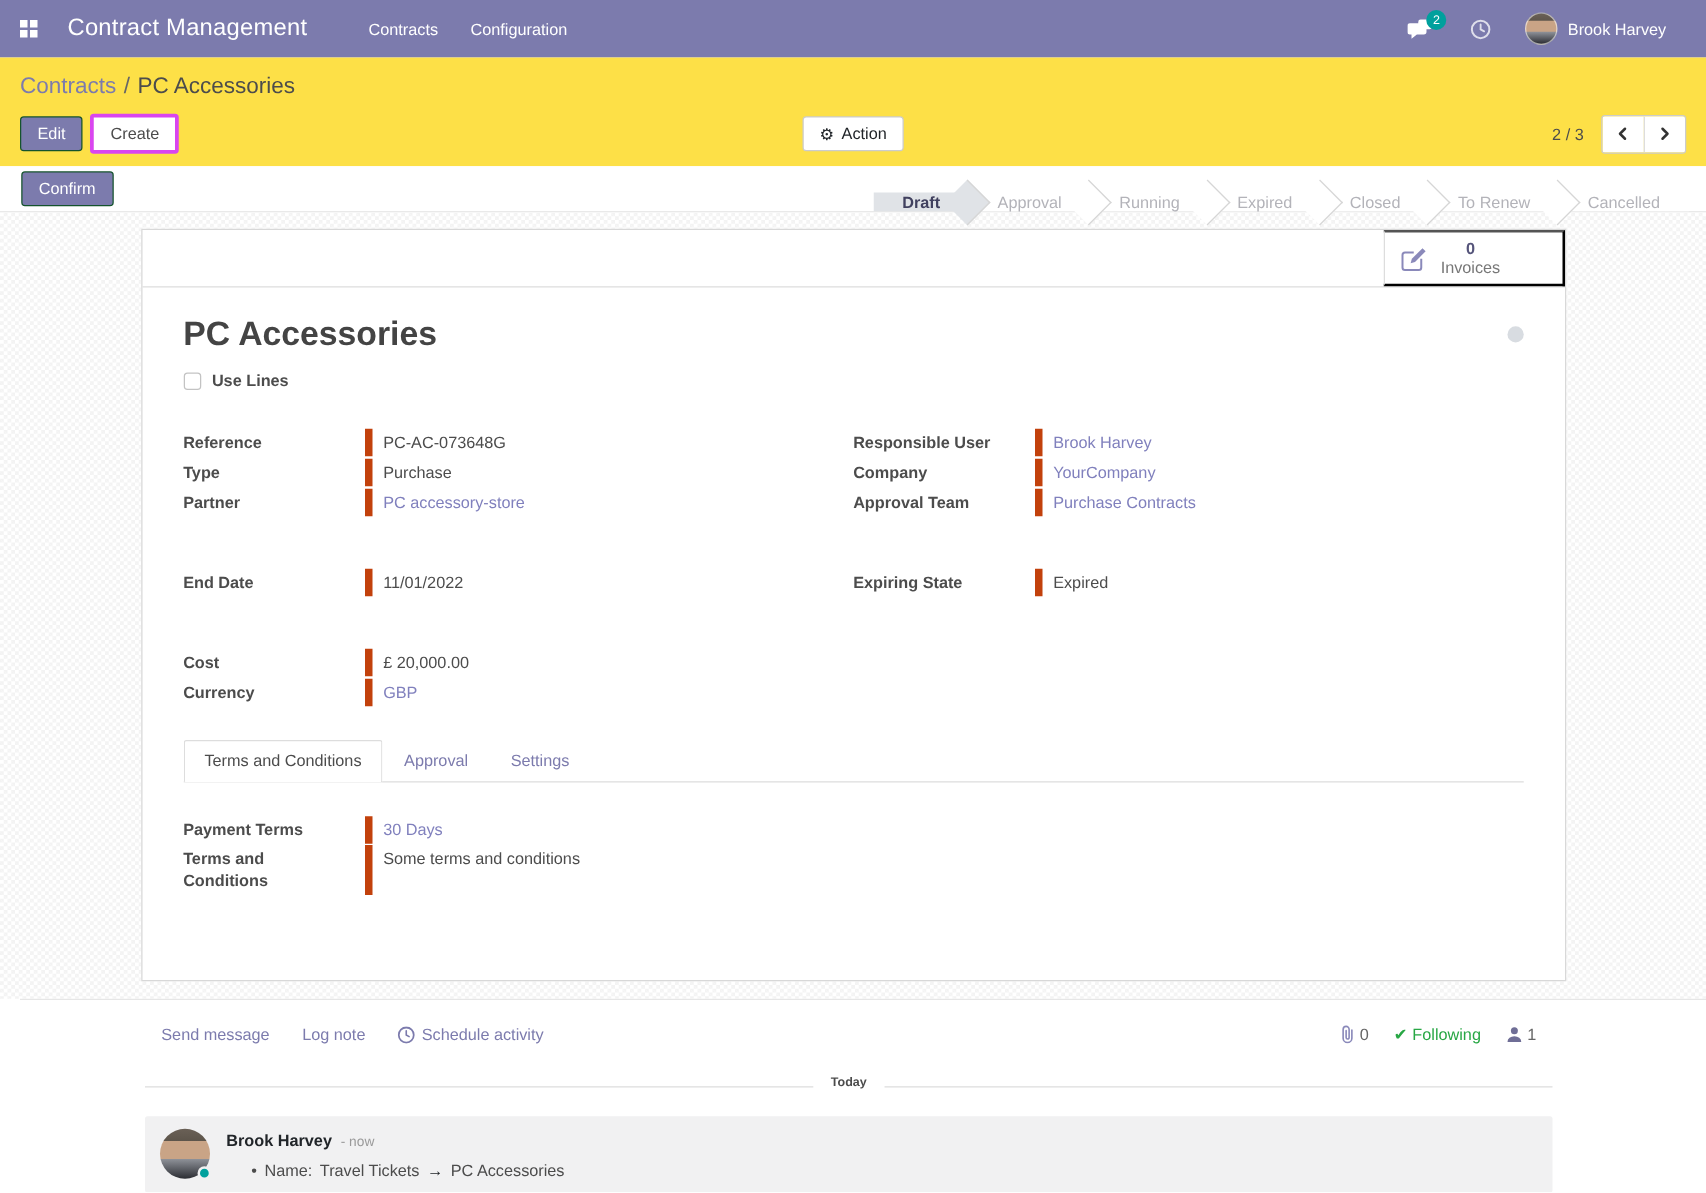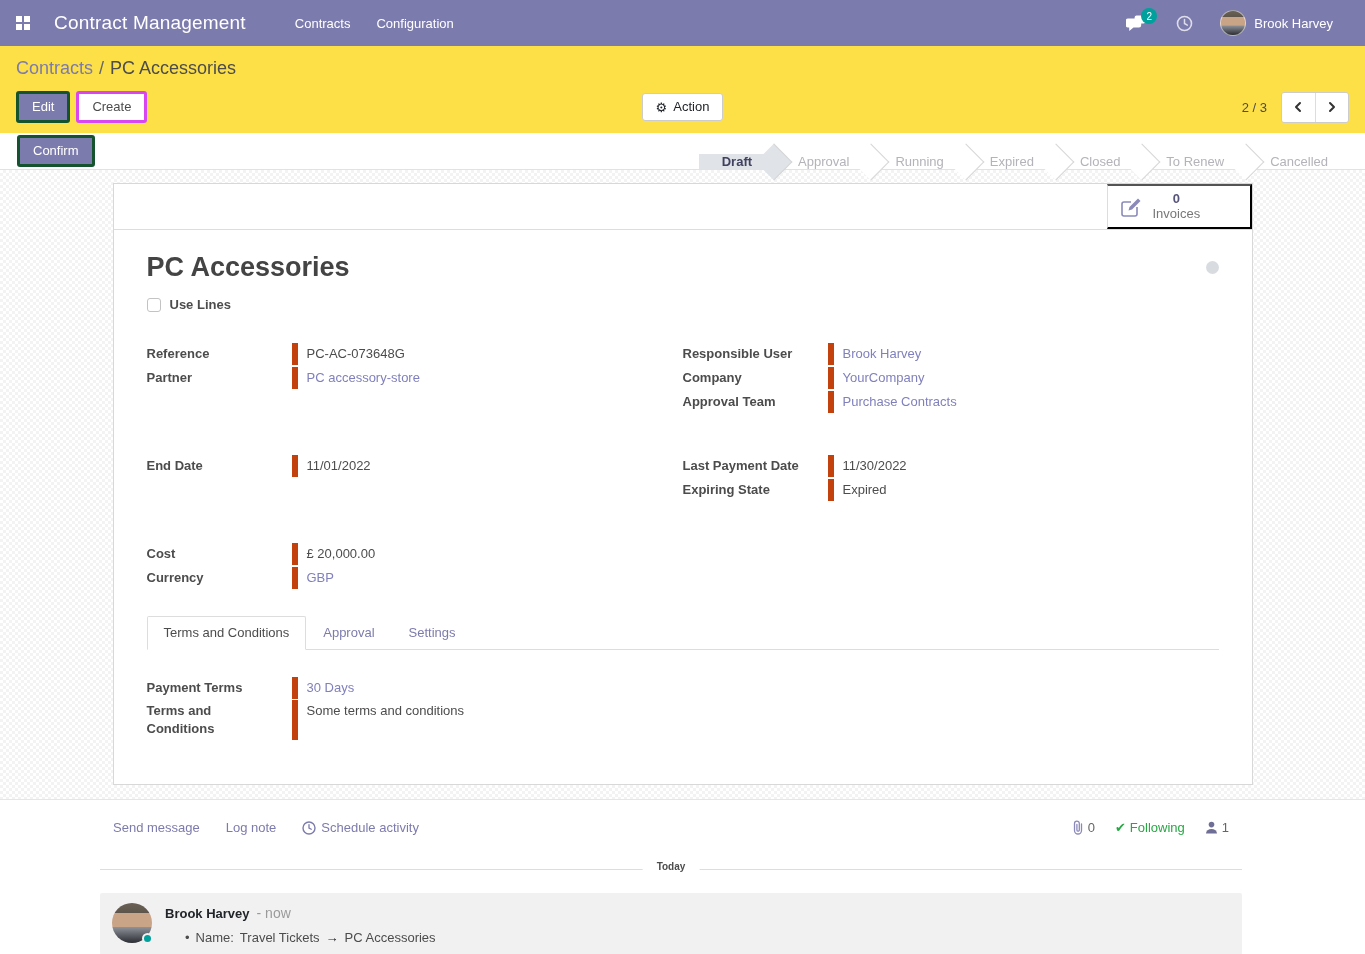--- a/index.html
+++ b/index.html
@@ -25,21 +25,21 @@
   
   .control-panel { background:#fde047; padding:12px 16px 10px 16px; }
   .breadcrumb { font-size:18px; color:#4c4c4c; margin-bottom:12px; }
   .breadcrumb .bc-link { color:#7c7bad; text-decoration:none; cursor:pointer; }
   .bc-sep { color:#666; margin:0 6px; }
   .cp-row { display:flex; align-items:center; }
   .cp-zone { flex:1; display:flex; align-items:center; }
   .cp-zone.center { justify-content:center; }
   .cp-zone.right { justify-content:flex-end; }
   .btn { font-family:inherit; font-size:13px; border-radius:3px; padding:6px 13px; cursor:pointer; line-height:1.1; }
-  .btn-primary { background:#7c7bad; border:3px solid #14532d; color:#fff; }
+  .btn-primary { background:#7c7bad; border:1px solid #14532d; color:#fff; }
   .btn-default { background:#fff; border:3px solid #d946ef; color:#4c4c4c; }
   .btn-action { background:#fff; border:1px solid #ccc; color:#212529; display:flex; align-items:center; gap:6px; }
   .gear-glyph { font-size:13px; line-height:1; }
   .cp-left .btn { margin-right:6px; }
   .pager-text { margin-right:14px; color:#4c4c4c; }
   .pager-group { display:flex; border:1px solid #ccc; border-radius:3px; overflow:hidden; }
   .pager-btn { width:33px; height:29px; background:#fff; border:none; cursor:pointer; display:flex; align-items:center; justify-content:center; }
   .pager-btn + .pager-btn { border-left:1px solid #ddd; }
 
   
@@ -80,39 +80,39 @@
   .flabel { width:151px; flex:0 0 151px; border-right:6px solid #c2410c; font-weight:700; color:#4c4c4c; padding:2px 10px 2px 0; line-height:18px; }
   .fvalue { padding-left:9px; color:#4c4c4c; line-height:18px; padding-top:2px; padding-bottom:2px; }
   .vlink { color:#8080bd; text-decoration:none; cursor:pointer; }
 
   .tabs { display:flex; border-bottom:1px solid #ddd; margin-top:26px; }
   .tab { padding:8px 16px 9px; font-size:13px; cursor:pointer; color:#7c7bad; background:transparent; border:1px solid transparent; margin-bottom:-1px; }
   .tab.active { color:#4c4c4c; background:#fff; border:1px solid #ddd; border-bottom-color:#fff; border-radius:2px 2px 0 0; }
   .tab-content { margin-top:26px; }
 
   
-  .chatter { background:#fff; border-top:1px solid #e6e6e6; padding:20px 123px 0 100px; }
+  .chatter { background:#fff; border-top:1px solid #e6e6e6; padding:20px 123px 0 100px;margin-left:16px; }
   .chatter-topbar { display:flex; justify-content:space-between; align-items:center; padding:0 13px; }
   .chatter-links { display:flex; gap:26px; align-items:center; }
   .chat-link { color:#7c7bad; text-decoration:none; cursor:pointer; display:flex; align-items:center; gap:5px; }
   .chatter-meta { display:flex; gap:20px; align-items:center; }
   .meta-item { display:flex; align-items:center; gap:4px; color:#666; cursor:pointer; }
   .following { color:#28a745; }
   .check-glyph { color:#28a745; font-size:13px; }
   .date-divider { position:relative; margin-top:26px; height:16px; }
   .date-divider .line { position:absolute; left:0; right:0; top:8px; border-top:1px solid #ddd; }
   .date-divider .txt { position:absolute; left:50%; transform:translateX(-50%); top:0; background:#fff; padding:0 14px; font-weight:700; font-size:10px; color:#4c4c4c; }
   .message { margin-top:16px; background:#f1f1f2; padding:10px 12px; display:flex; gap:13px; border-radius:2px; }
   .msg-avatar-wrap { position:relative; width:40px; height:40px; flex:0 0 40px; }
   .avatar.lg { width:40px; height:40px; }
   .online-dot { position:absolute; right:-1px; bottom:-1px; width:11px; height:11px; border-radius:50%; background:#00a09d; border:2px solid #f1f1f2; }
   .msg-body { padding-top:2px; }
   .msg-head { display:flex; align-items:baseline; gap:7px; }
   .msg-author { font-weight:700; color:#212529; }
-  .msg-time { color:#9a9a9a; font-size:14px; }
+  .msg-time { color:#9a9a9a; font-size:11px; }
   .msg-track { margin-top:9px; padding-left:20px; display:flex; align-items:center; gap:6px; color:#4c4c4c; }
   .bullet-glyph { color:#4c4c4c; }
   .arrow-glyph { font-weight:700; color:#212529; }
   svg { display:block; }
 </style>
 </head>
 <body>
 
 <div class="page">
 
@@ -233,20 +233,24 @@
           <span class="bold-label">Use Lines</span>
         </div>
 
         <div class="groups-row first">
           <div class="fgroup left">
             <div class="frow">
               <div class="flabel">Reference</div>
               <div class="fvalue">PC-AC-073648G</div>
             </div>
             <div class="frow">
+              <div class="flabel">Type</div>
+              <div class="fvalue">Purchase</div>
+            </div>
+            <div class="frow">
               <div class="flabel">Partner</div>
               <div class="fvalue"><a class="vlink">PC accessory-store</a></div>
             </div>
           </div>
           <div class="fgroup">
             <div class="frow">
               <div class="flabel">Responsible User</div>
               <div class="fvalue"><a class="vlink">Brook Harvey</a></div>
             </div>
             <div class="frow">
@@ -261,24 +265,20 @@
         </div>
 
         <div class="groups-row">
           <div class="fgroup left">
             <div class="frow">
               <div class="flabel">End Date</div>
               <div class="fvalue">11/01/2022</div>
             </div>
           </div>
           <div class="fgroup">
-            <div class="frow">
-              <div class="flabel">Last Payment Date</div>
-              <div class="fvalue">11/30/2022</div>
-            </div>
             <div class="frow">
               <div class="flabel">Expiring State</div>
               <div class="fvalue">Expired</div>
             </div>
           </div>
         </div>
 
         <div class="groups-row">
           <div class="fgroup left">
             <div class="frow">

